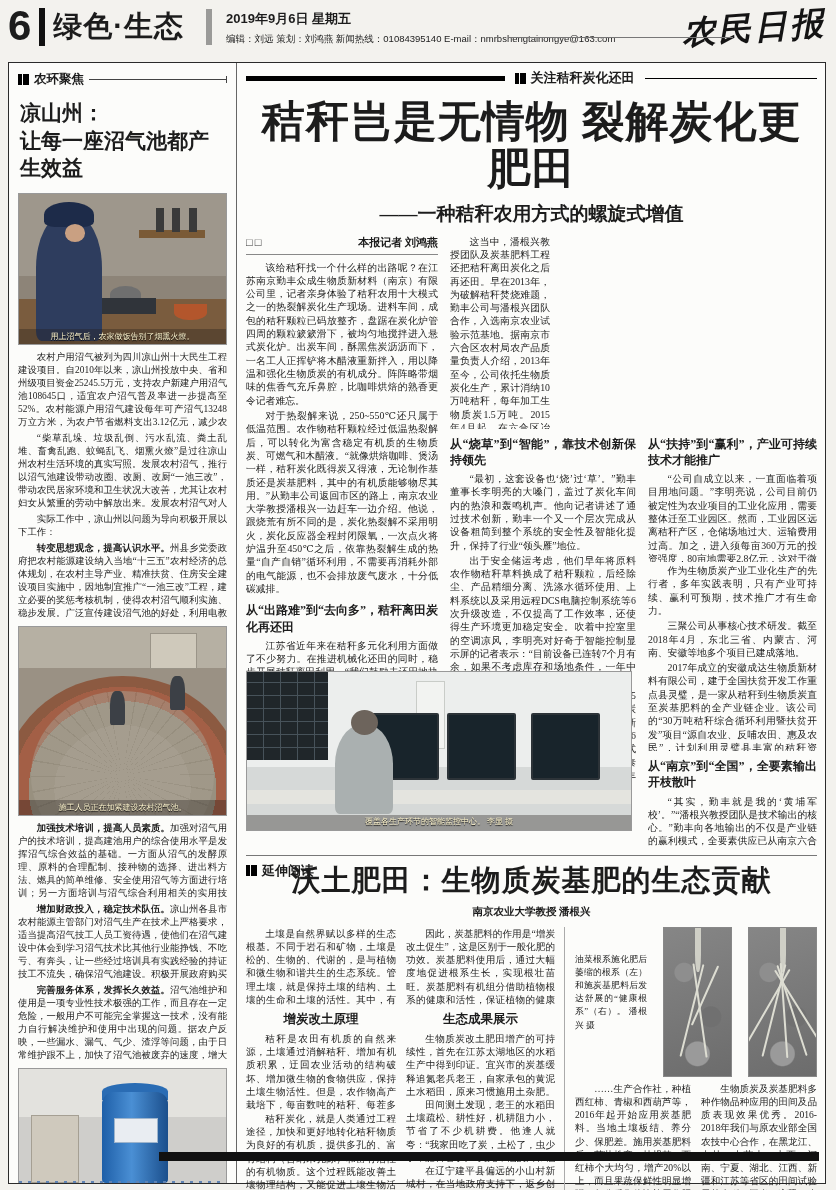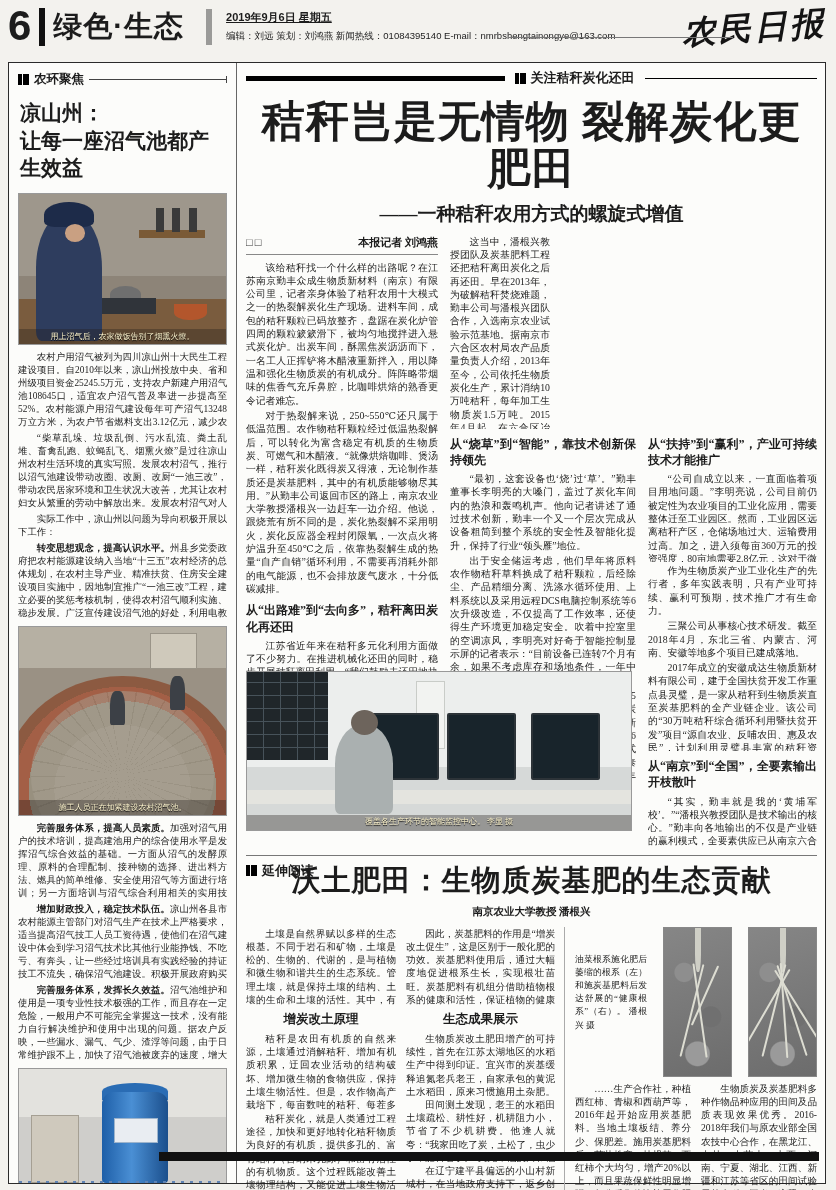--- a/index.html
+++ b/index.html
@@ -9,21 +9,21 @@
     font-family:"Liberation Serif","DejaVu Serif",serif;
   }
   
   .page-header{position:absolute;top:4px;left:8px;right:8px;height:54px;}
   .ph-left{display:flex;align-items:flex-start;gap:8px;}
   .page-num{font-size:42px;font-weight:bold;line-height:44px;font-family:"Liberation Sans",sans-serif;}
   .ph-bar{width:6px;height:38px;background:#111;margin-top:4px;}
   .section-name{font-size:29px;font-weight:bold;line-height:44px;letter-spacing:1px;font-family:"Liberation Sans",sans-serif;}
   .ph-graybar{width:6px;height:36px;background:#9a9a98;margin:5px 6px 0 14px;}
   .ph-meta{display:flex;flex-direction:column;gap:5px;margin-top:6px;font-family:"Liberation Sans",sans-serif;}
-  .ph-date{font-size:11px;font-weight:bold;text-decoration:underline;}
+  .ph-date{font-size:13px;font-weight:bold;}
   .ph-staff{font-size:9.5px;color:#222;}
   .masthead{position:absolute;right:2px;top:2px;font-size:33px;font-weight:bold;
     font-style:italic;transform:rotate(-4deg);letter-spacing:3px;color:#141414;}
   .h-rule{position:absolute;left:500px;right:95px;top:33px;height:1px;background:#777;}
   
   #content-box{position:absolute;top:62px;left:8px;width:818px;height:1122px;
     border:1.5px solid #2b2b2b;background:#fcfcfa;box-sizing:border-box;}
   
   .kic{display:inline-block;width:11px;height:11px;flex:0 0 11px;
     background:linear-gradient(90deg,#000 32%,#fcfcfa 32% 46%,#000 46%);}
@@ -211,21 +211,21 @@
       <div class="dg-ring"></div>
       <div class="dg-spokes"></div>
       <div class="dg-worker" style="left:44%;top:34%;"></div>
       <div class="dg-worker" style="right:20%;top:26%;"></div>
       <div class="pcap">施工人员正在加紧建设农村沼气池。</div>
     </div>
 
     <div class="l-body">
       <div>
 
-      <p class="para cl78"><b>完善服务体系，提高人员素质。</b><span>加强对沼气用户的技术培训，提高建池用户的综合使用水平是发挥沼气综合效益的基础。一方面从沼气的发酵原理、原料的合理配制、接种物的选择、进出料方法、燃具的简单维修、安全使用沼气等方面进行培训；另一方面培训与沼气综合利用相关的实用技术，如沼气池建设及使用技术、猪圈牛羊舍管理及饲养技术、沼肥在农业种养殖方面的应用。加强对农村沼气技术管理人员的培训工作，为沼气服务体系提供管理技术支持。</span></p>
+      <p class="para cl78"><b>加强技术培训，提高人员素质。</b><span>加强对沼气用户的技术培训，提高建池用户的综合使用水平是发挥沼气综合效益的基础。一方面从沼气的发酵原理、原料的合理配制、接种物的选择、进出料方法、燃具的简单维修、安全使用沼气等方面进行培训；另一方面培训与沼气综合利用相关的实用技术，如沼气池建设及使用技术、猪圈牛羊舍管理及饲养技术、沼肥在农业种养殖方面的应用。加强对农村沼气技术管理人员的培训工作，为沼气服务体系提供管理技术支持。</span></p>
           <p class="para cl78"><b>增加财政投入，稳定技术队伍。</b><span>凉山州各县市农村能源主管部门对沼气生产在技术上严格要求，适当提高沼气技工人员工资待遇，使他们在沼气建设中体会到学习沼气技术比其他行业能挣钱、不吃亏、有奔头，让一些经过培训具有实践经验的持证技工不流失，确保沼气池建设。积极开展政府购买沼气服务和户用沼气保险。在争取中央及省专项资金的同时，将州县财政配套资金和工作经费纳入预算，继续发挥每年用林地林木补偿1000万元支持农村户用沼气建设，提高补贴标准，保障工作运行。</span></p>
           <p class="para cl78"><b>完善服务体系，发挥长久效益。</b><span>沼气池维护和使用是一项专业性技术极强的工作，而且存在一定危险，一般用户不可能完全掌握这一技术，没有能力自行解决维护和使用中出现的问题。据农户反映，一些漏水、漏气、气少、渣浮等问题，由于日常维护跟不上，加快了沼气池被废弃的速度，增大了农户损失。因此，加快农村沼气服务体系建设，走市场化运作、物业化服务道路，确保后续服务到位。只有做到物有所值，群众才会乐意接受，才能不断提高沼气池使用效率，延长使用寿命，从而推动沼气事业的长久发展。</span></p>
         </div>
     </div>
 
     <div class="photo photo-tank">
       <div class="tk-bldg"></div>
       <div class="tk-dome"></div>
       <div class="tk-cyl"></div>
       <div class="tk-sign"></div>

